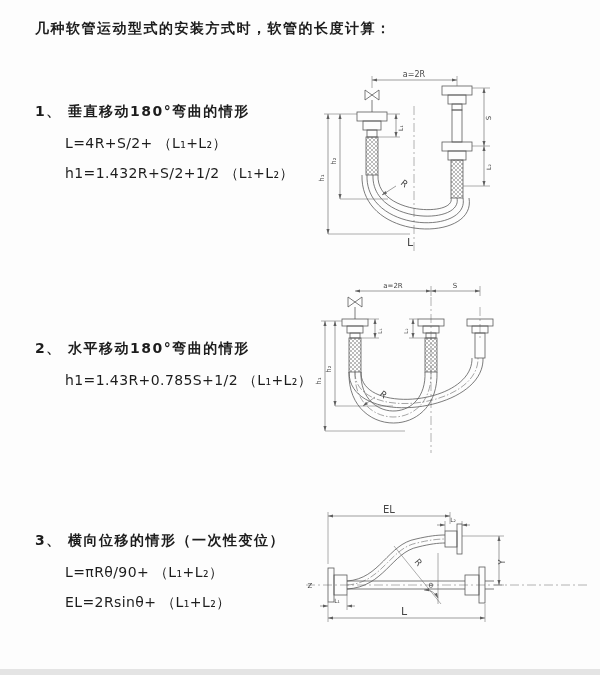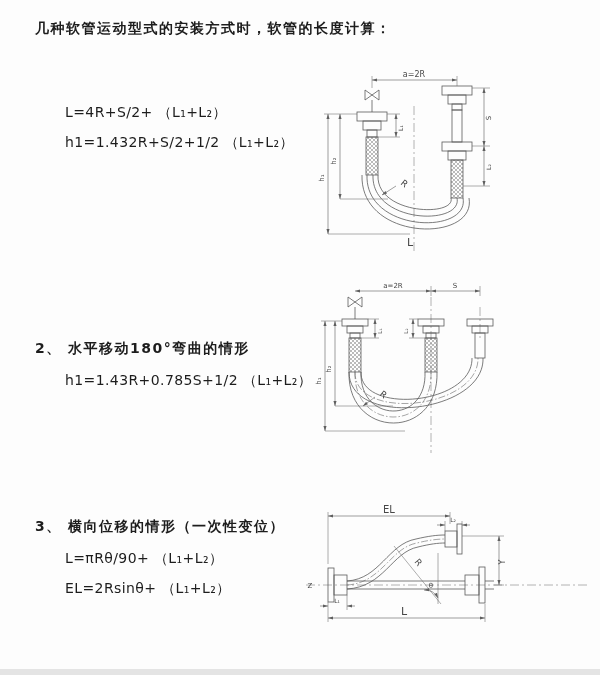--- a/index.html
+++ b/index.html
@@ -20,20 +20,21 @@
   .bottom-strip{position:absolute;left:0;bottom:0;width:600px;height:6px;background:#e4e4e4;}
 </style>
 </head>
 <body>
 
 <div id="page">
 
   <div class="page-title">几种软管运动型式的安装方式时，软管的长度计算：</div>
 
   <div class="section" style="top:103px;">
+    <div class="heading">1、 垂直移动180°弯曲的情形</div>
     <div class="formula">L=4R+S/2+ （L₁+L₂）</div>
     <div class="formula">h1=1.432R+S/2+1/2 （L₁+L₂）</div>
   </div>
 
   <svg class="diagram" style="left:312px;top:66px;" width="288" height="200" viewBox="0 0 288 200">
     <defs>
       <pattern id="h1p" width="4" height="4" patternUnits="userSpaceOnUse">
         <path d="M0,0 l4,4 M4,0 l-4,4" stroke="#777" stroke-width="0.5"></path>
       </pattern>
       <marker id="m1" markerWidth="10" markerHeight="8" refX="9" refY="4" orient="auto-start-reverse">
@@ -206,21 +207,21 @@
       <line class="dim" x1="100" y1="38" x2="100" y2="57" marker-start="url(#m2)" marker-end="url(#m2)"></line>
       <text x="95" y="50" font-size="5.5" text-anchor="middle" transform="rotate(-90 95 50)">L₂</text>
     </g>
 
     <g>
       <line class="dim" x1="62" y1="116" x2="50" y2="125" marker-end="url(#m2)"></line>
       <text x="66" y="114" font-size="9" transform="rotate(38 66 114)">R</text>
     </g>
   </svg>
 
-  <div class="section" style="top:518px;">
+  <div class="section" style="top:532px;">
     <div class="heading">3、 横向位移的情形（一次性变位）</div>
     <div class="formula">L=πRθ/90+ （L₁+L₂）</div>
     <div class="formula">EL=2Rsinθ+ （L₁+L₂）</div>
   </div>
 
   <svg class="diagram" style="left:298px;top:498px;" width="302" height="160" viewBox="0 0 302 160">
     <defs>
       <marker id="m3" markerWidth="10" markerHeight="8" refX="9" refY="4" orient="auto-start-reverse">
         <path d="M9,4 L0.6,6.6 L0.6,1.4 Z" fill="#5f5f5f"></path>
       </marker>

